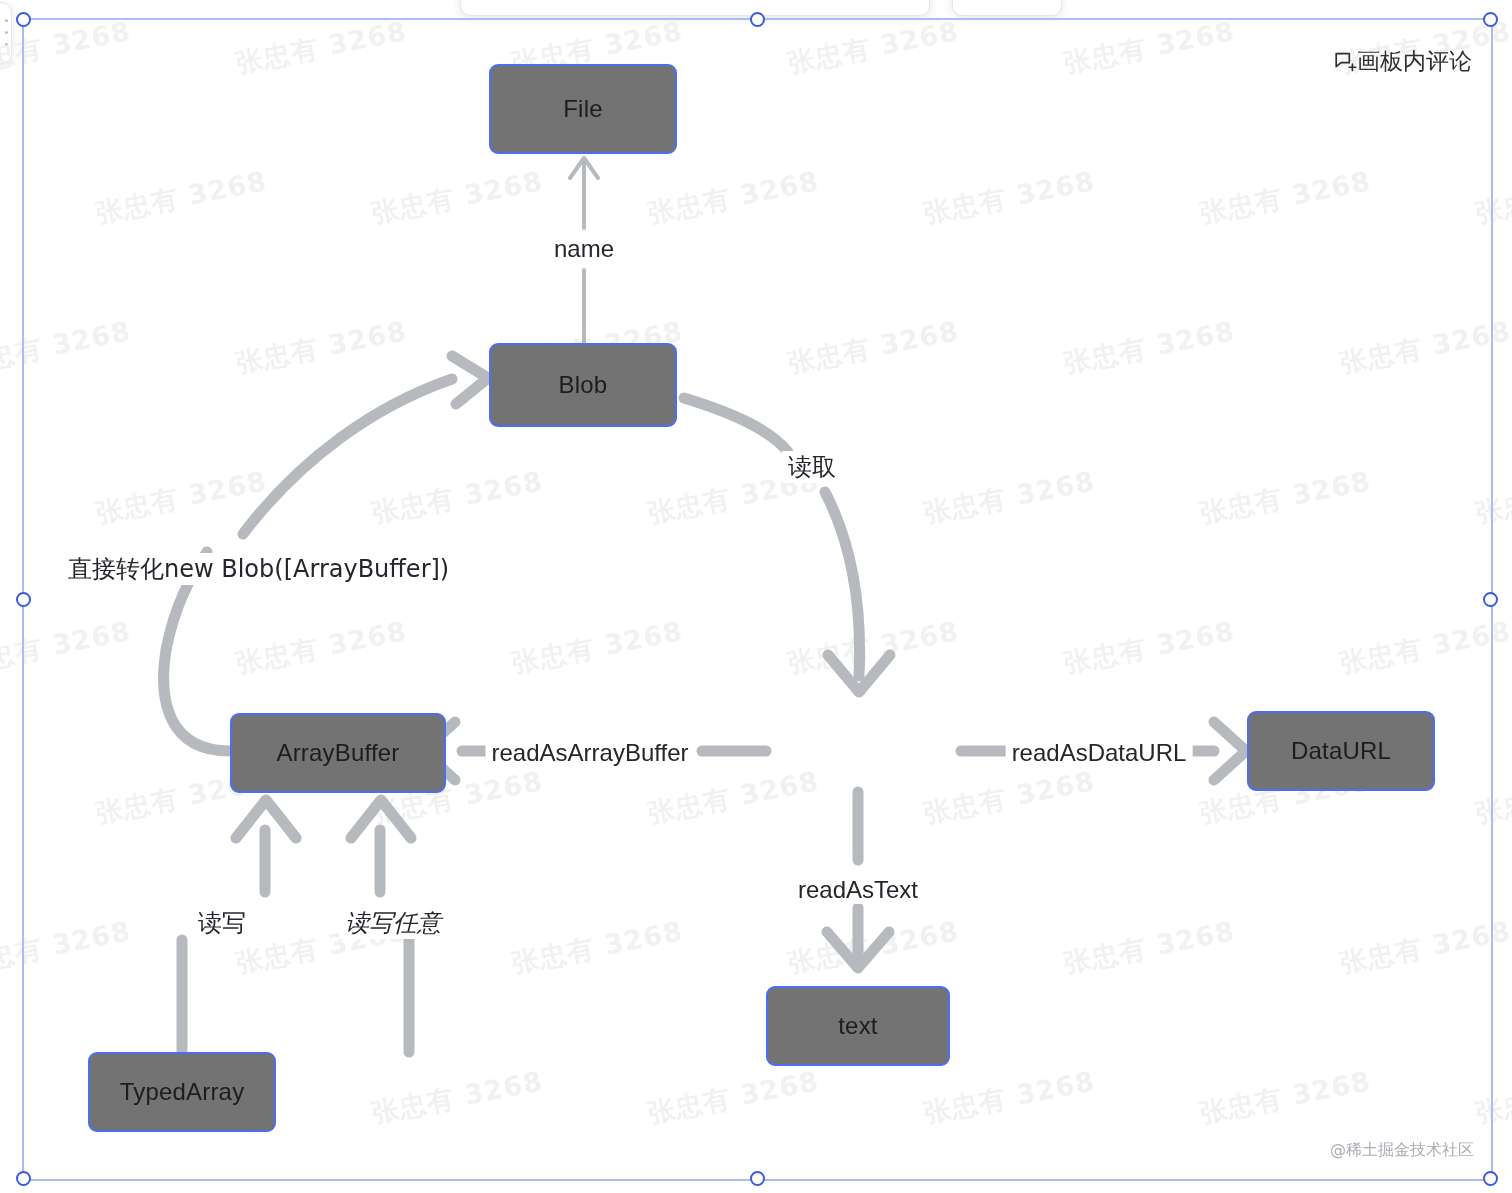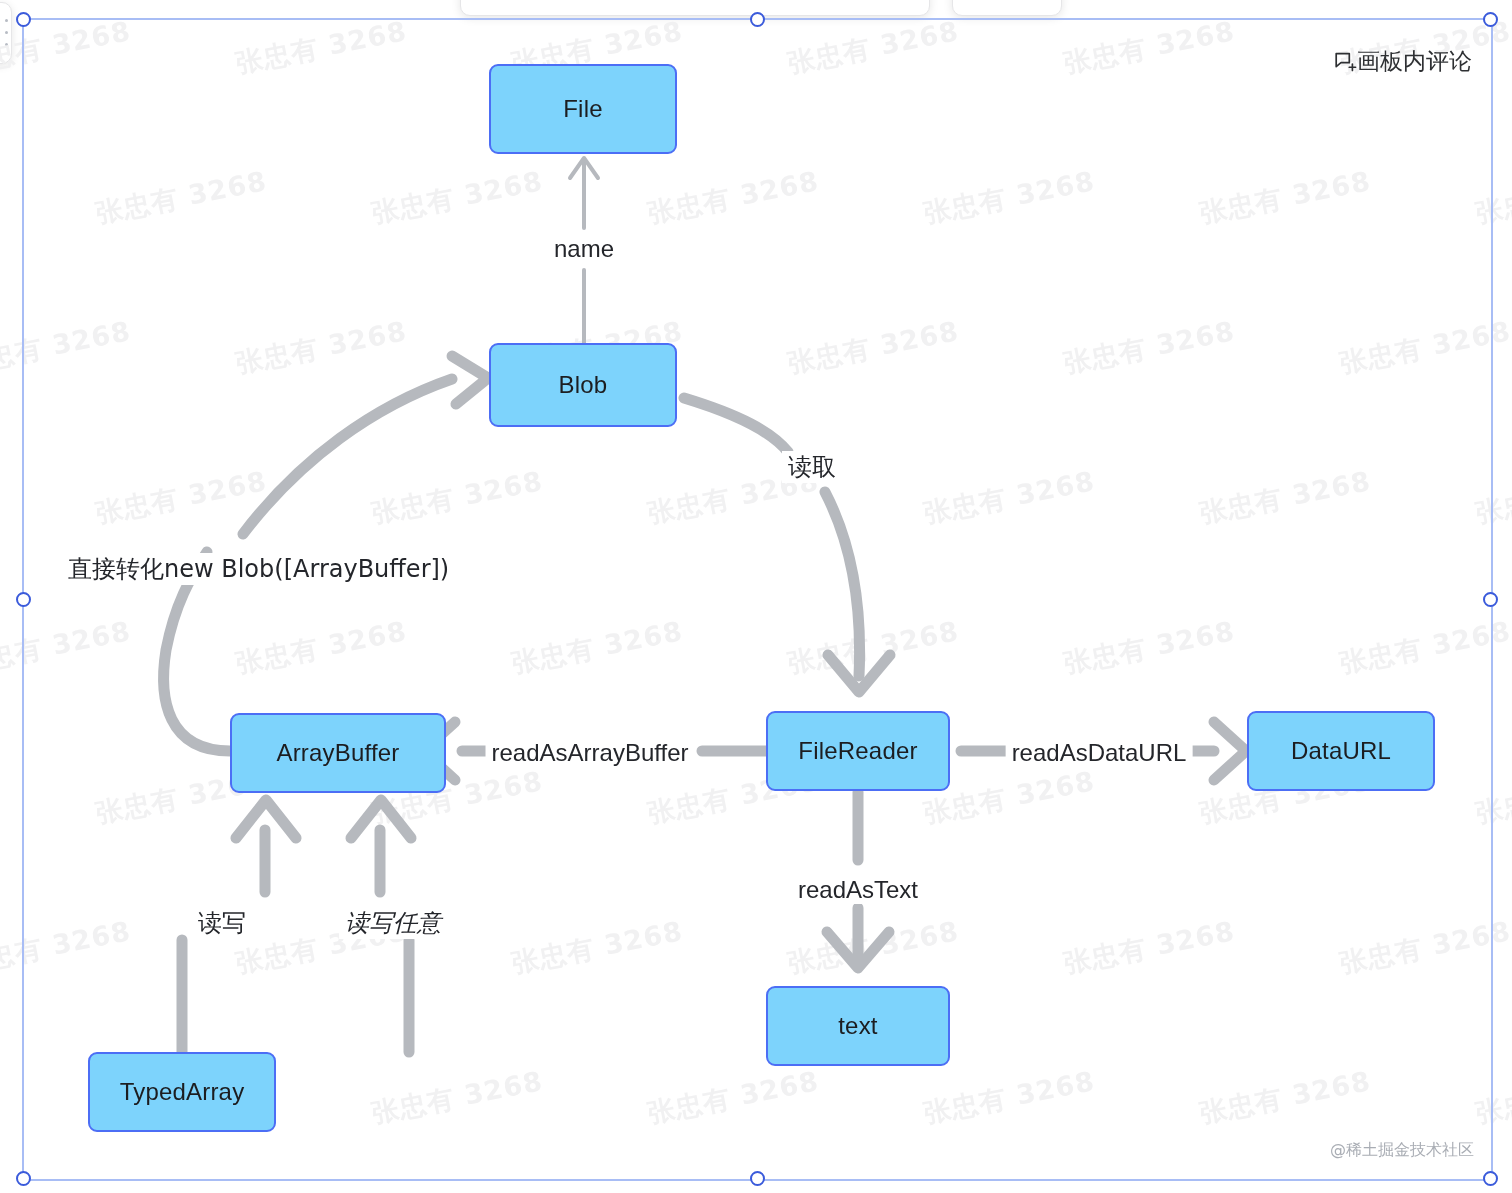--- a/index.html
+++ b/index.html
@@ -73,21 +73,21 @@
     transform-origin: left center;
     font-family: "DejaVu Sans", "Liberation Sans", sans-serif;
   }
 
   
   #edges { position: absolute; left: 0; top: 0; width: 1512px; height: 1193px; }
 
   
   .node {
     position: absolute;
-    background: #7dd3fc;
+    background: #737373;
     border: 2px solid #4c6ef5;
     border-radius: 9px;
     display: flex;
     align-items: center;
     justify-content: center;
     color: #1c1d20;
     font-size: 24px;
     font-family: "Liberation Sans", "DejaVu Sans", sans-serif;
     letter-spacing: .2px;
   }
@@ -246,23 +246,20 @@
   </div>
 
   <div class="node" style="left:489px; top:343px; width:188px; height:84px;">
     <span>Blob</span>
   </div>
 
   <div class="node" style="left:230px; top:713px; width:216px; height:80px;justify-content:center;">
     <span>ArrayBuffer</span>
   </div>
 
-  <div class="node" style="left:766px; top:711px; width:184px; height:80px;">
-    <span>FileReader</span>
-  </div>
 
   <div class="node" style="left:1247px; top:711px; width:188px; height:80px;">
     <span>DataURL</span>
   </div>
 
   <div class="node" style="left:766px; top:986px; width:184px; height:80px;">
     <span>text</span>
   </div>
 
   <div class="node" style="left:88px; top:1052px; width:188px; height:80px;">

